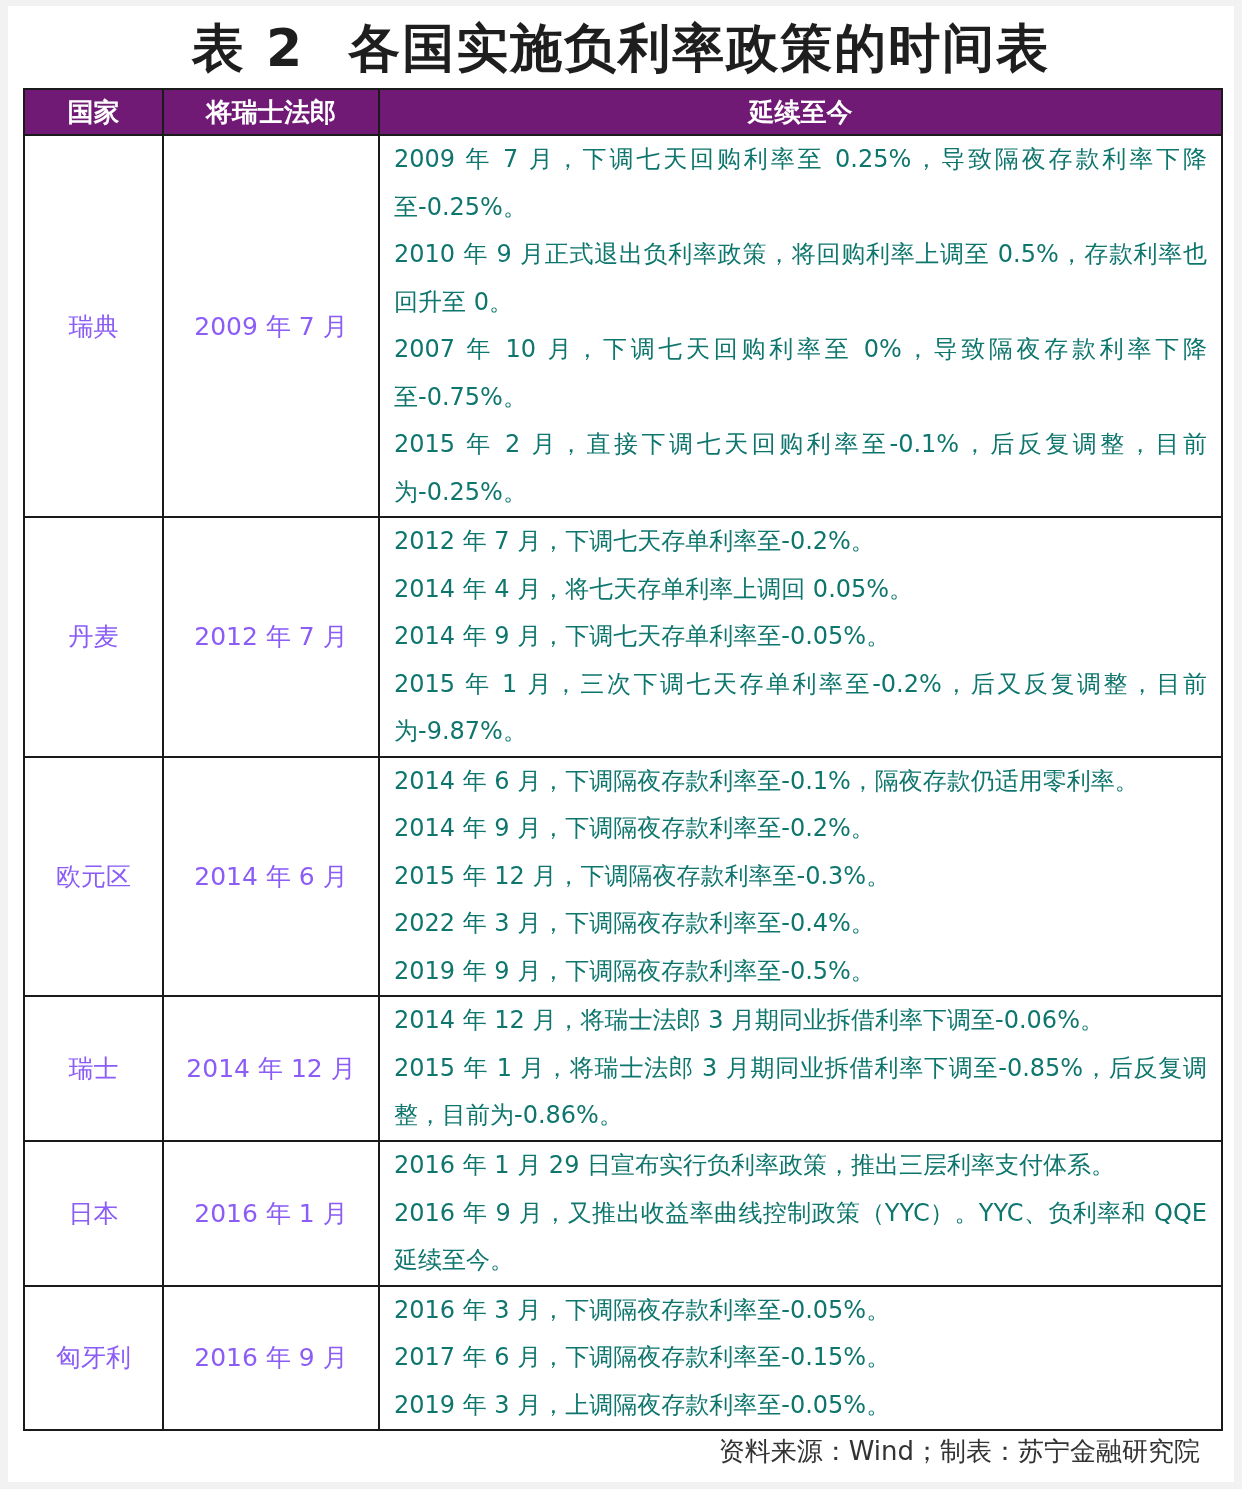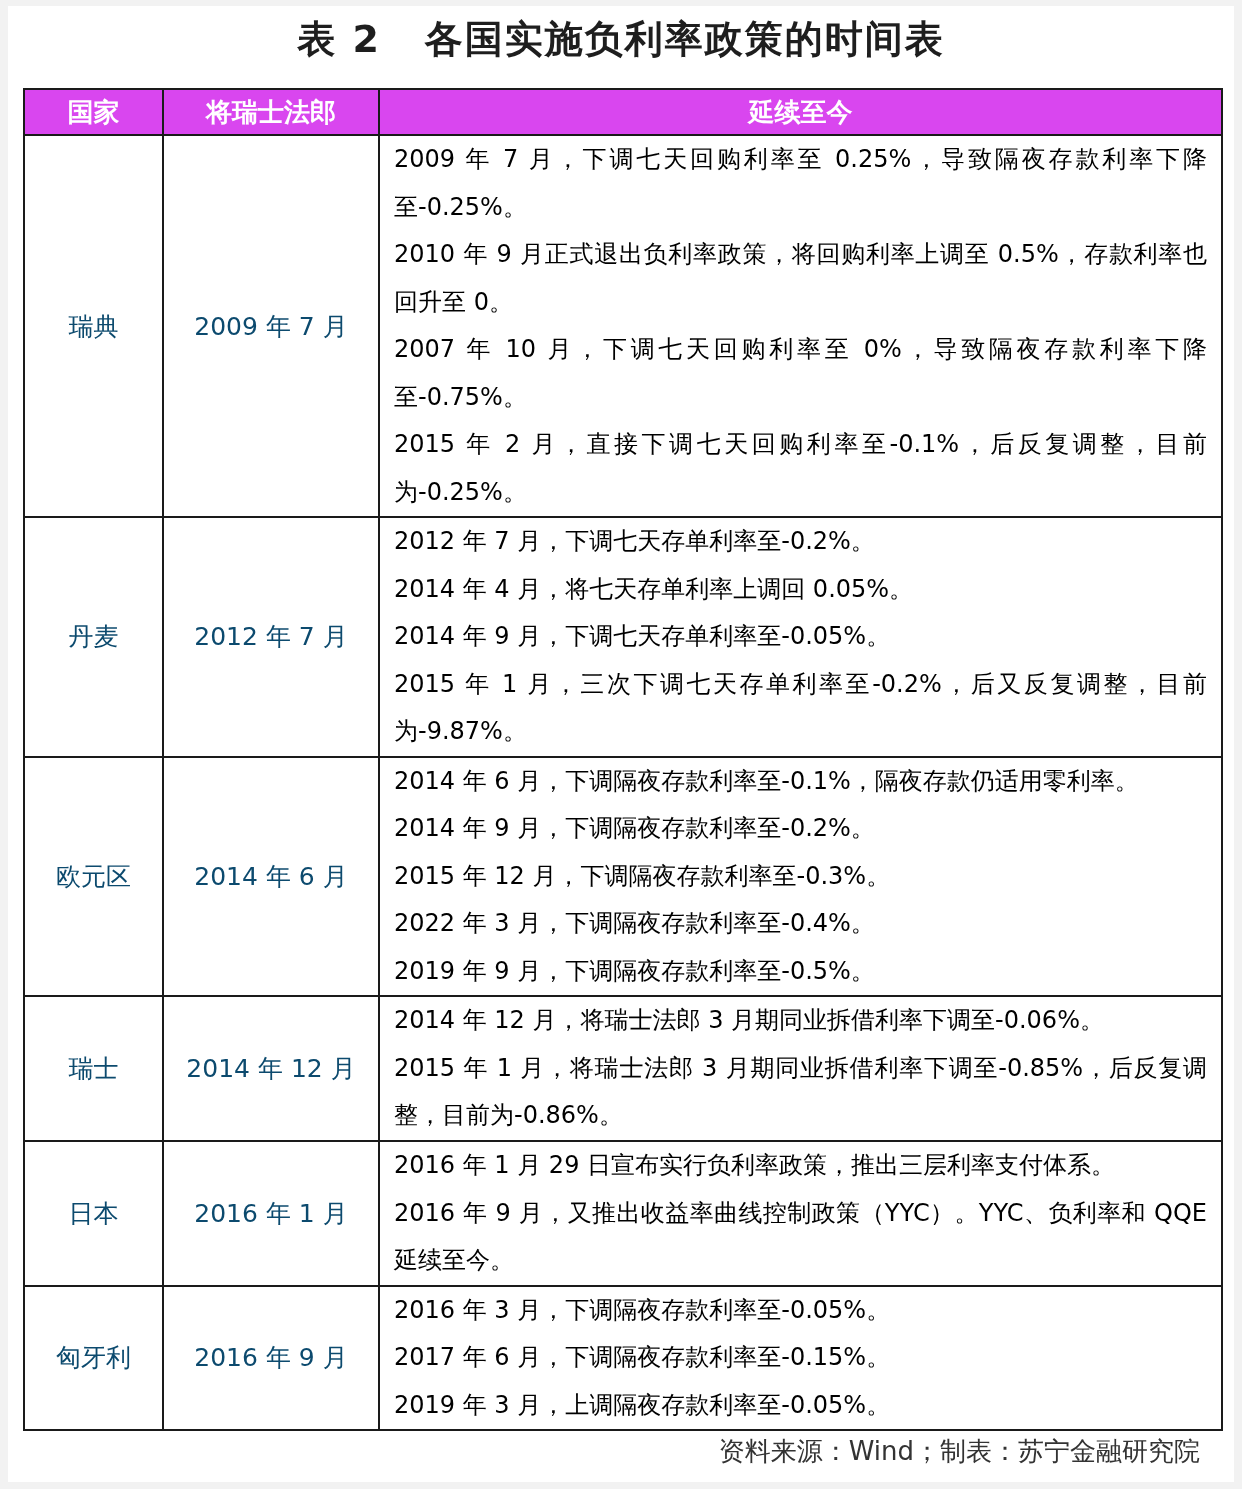--- a/index.html
+++ b/index.html
@@ -11,53 +11,53 @@
     position: relative;
     overflow: hidden;
   }
   .page {
     position: absolute; left: 8px; top: 6px; width: 1226px; height: 1476px;
     background: #ffffff;
   }
   .title {
     position: absolute; left: 0; top: 14px; width: 1242px;
     text-align: center;
-    font-size: 38px; font-weight: bold; color: #1e1e1e;
+    font-size: 52px; font-weight: bold; color: #1e1e1e;
     letter-spacing: 2px;
   }
   .title .num { margin-right: 44px; }
   table.policy {
     position: absolute; left: 23px; top: 88px;
     width: 1198px;
     border-collapse: collapse;
     table-layout: fixed;
   }
   table.policy th, table.policy td {
     border: 2px solid #1a1a1a;
   }
   table.policy th {
-    background: #d946ef;
+    background: #701a75;
     color: #ffffff;
     font-size: 26px; font-weight: bold;
     height: 44px;
     text-align: center;
     padding: 0;
   }
   table.policy td.country, table.policy td.start {
     text-align: center; vertical-align: middle;
-    font-size: 25px; color: #0c4a6e; border-radius: 14px;
+    font-size: 25px; color: #8b5cf6; border-radius: 14px;
   }
   table.policy td.policy-cell {
     padding: 0 14px;
     vertical-align: top;
   }
   .entry {
     font-size: 24px;
     line-height: 47.5px;
-    color: #000000;
+    color: #0f766e;
     text-align: justify;
   }
   .source {
     position: absolute; right: 42px; top: 1434px;
     font-size: 26px; color: #333;
   }
 </style>
 </head>
 <body>
 

